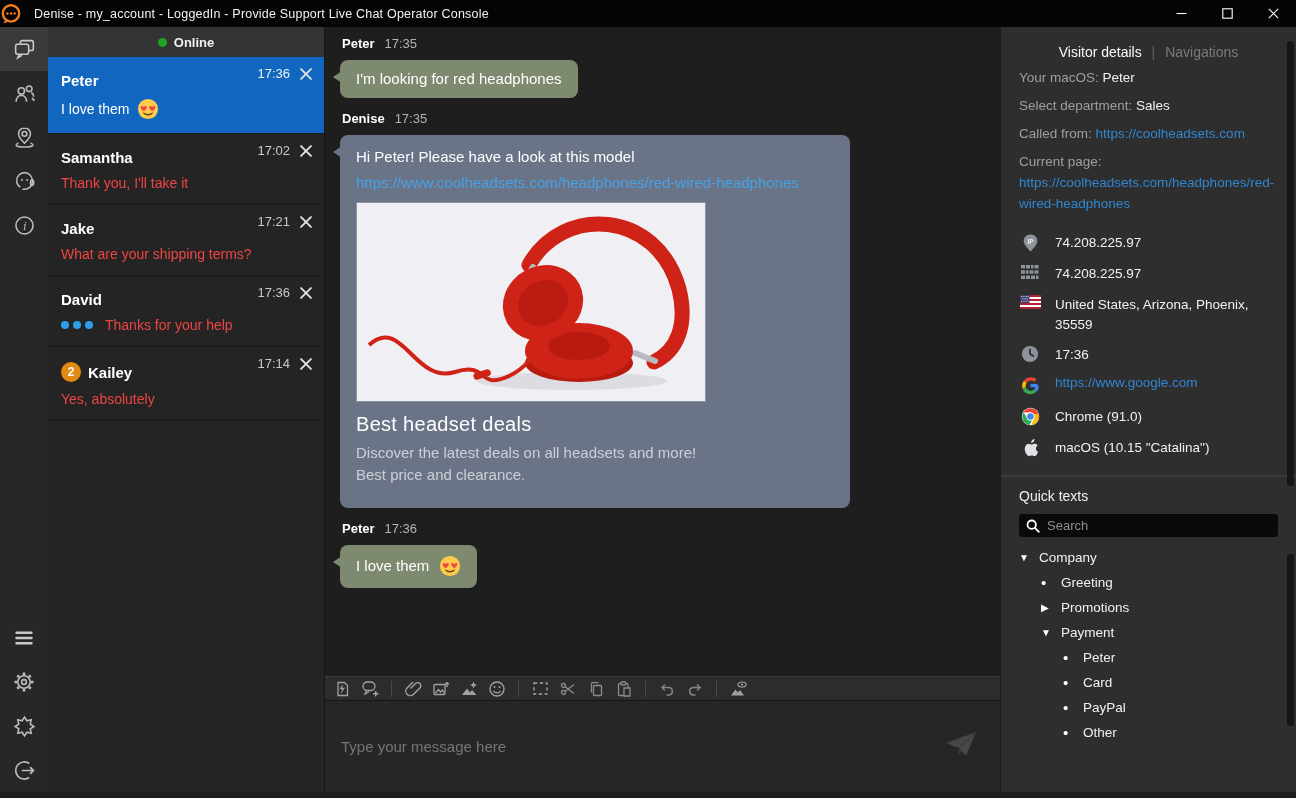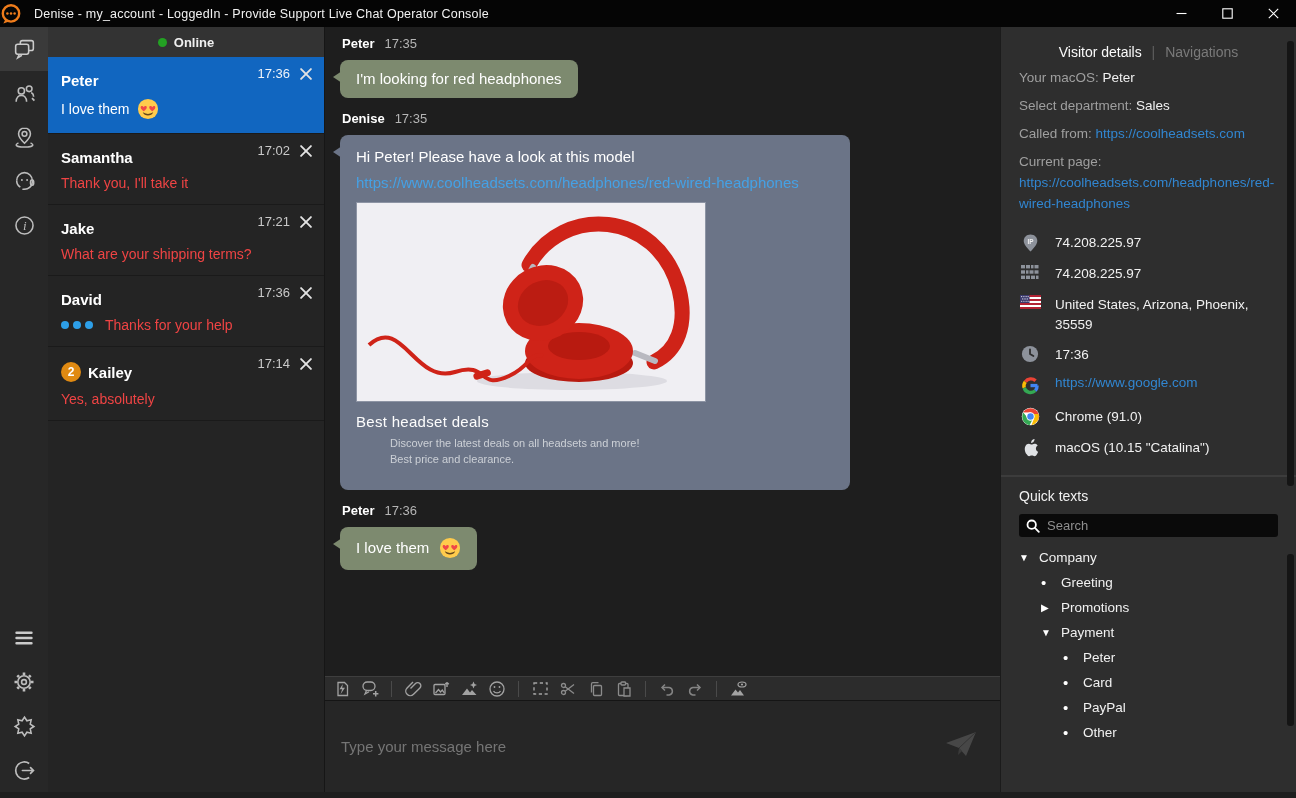--- a/index.html
+++ b/index.html
@@ -54,22 +54,22 @@
   .bubble::before { content:""; position:absolute; left:-7px; top:11px; border-style:solid; border-width:6px 9px 6px 0; }
   .bubble.visitor { background:#7d8a6f; }
   .bubble.visitor::before { border-color:transparent #7d8a6f transparent transparent; }
   .bubble.operator { background:#6b7487; width:510px; padding:13px 16px 22px; }
   .bubble.operator::before { border-color:transparent #6b7487 transparent transparent; }
   .bubble .btext { display:flex; align-items:center; gap:10px; }
   .msg-link { display:block; margin-top:9px; color:#45a1e5; text-decoration:none; font-size:15px; cursor:pointer;
               white-space:nowrap; overflow:hidden; }
   .photo { width:350px; height:200px; margin-top:11px; background:#f0eff3; border:1px solid #8d94a4; }
   .photo svg { display:block; }
-  .card-title { margin-top:11px; font-size:15px; color:#fdfdfd; letter-spacing:.3px; }
-  .card-desc { margin-top:6px; font-size:11px; line-height:1.45; color:#ccd0d6;margin-left:34px; }
+  .card-title { margin-top:11px; font-size:20px; color:#fdfdfd; letter-spacing:.3px; }
+  .card-desc { margin-top:6px; font-size:15px; line-height:1.45; color:#ccd0d6; }
   
   .ctoolbar { height:25px; background:#2c2c2c; border-top:1px solid #3e3e3e; border-bottom:1px solid #151515;
               display:flex; align-items:center; padding:0 7px; gap:8px; }
   .ctoolbar .tbi { width:20px; height:20px; display:flex; align-items:center; justify-content:center; cursor:pointer; }
   .tsep { width:1px; height:16px; background:#4a4a4a; margin:0 3px; }
   
   .composer { height:91px; background:#262626; position:relative; display:flex; align-items:center; }
   .composer input { width:100%; height:100%; background:transparent; border:none; outline:none; color:#ddd;
                     font-size:15px; font-family:"Liberation Sans",sans-serif; padding:0 70px 0 16px; }
   .composer input::placeholder { color:#757575; }

